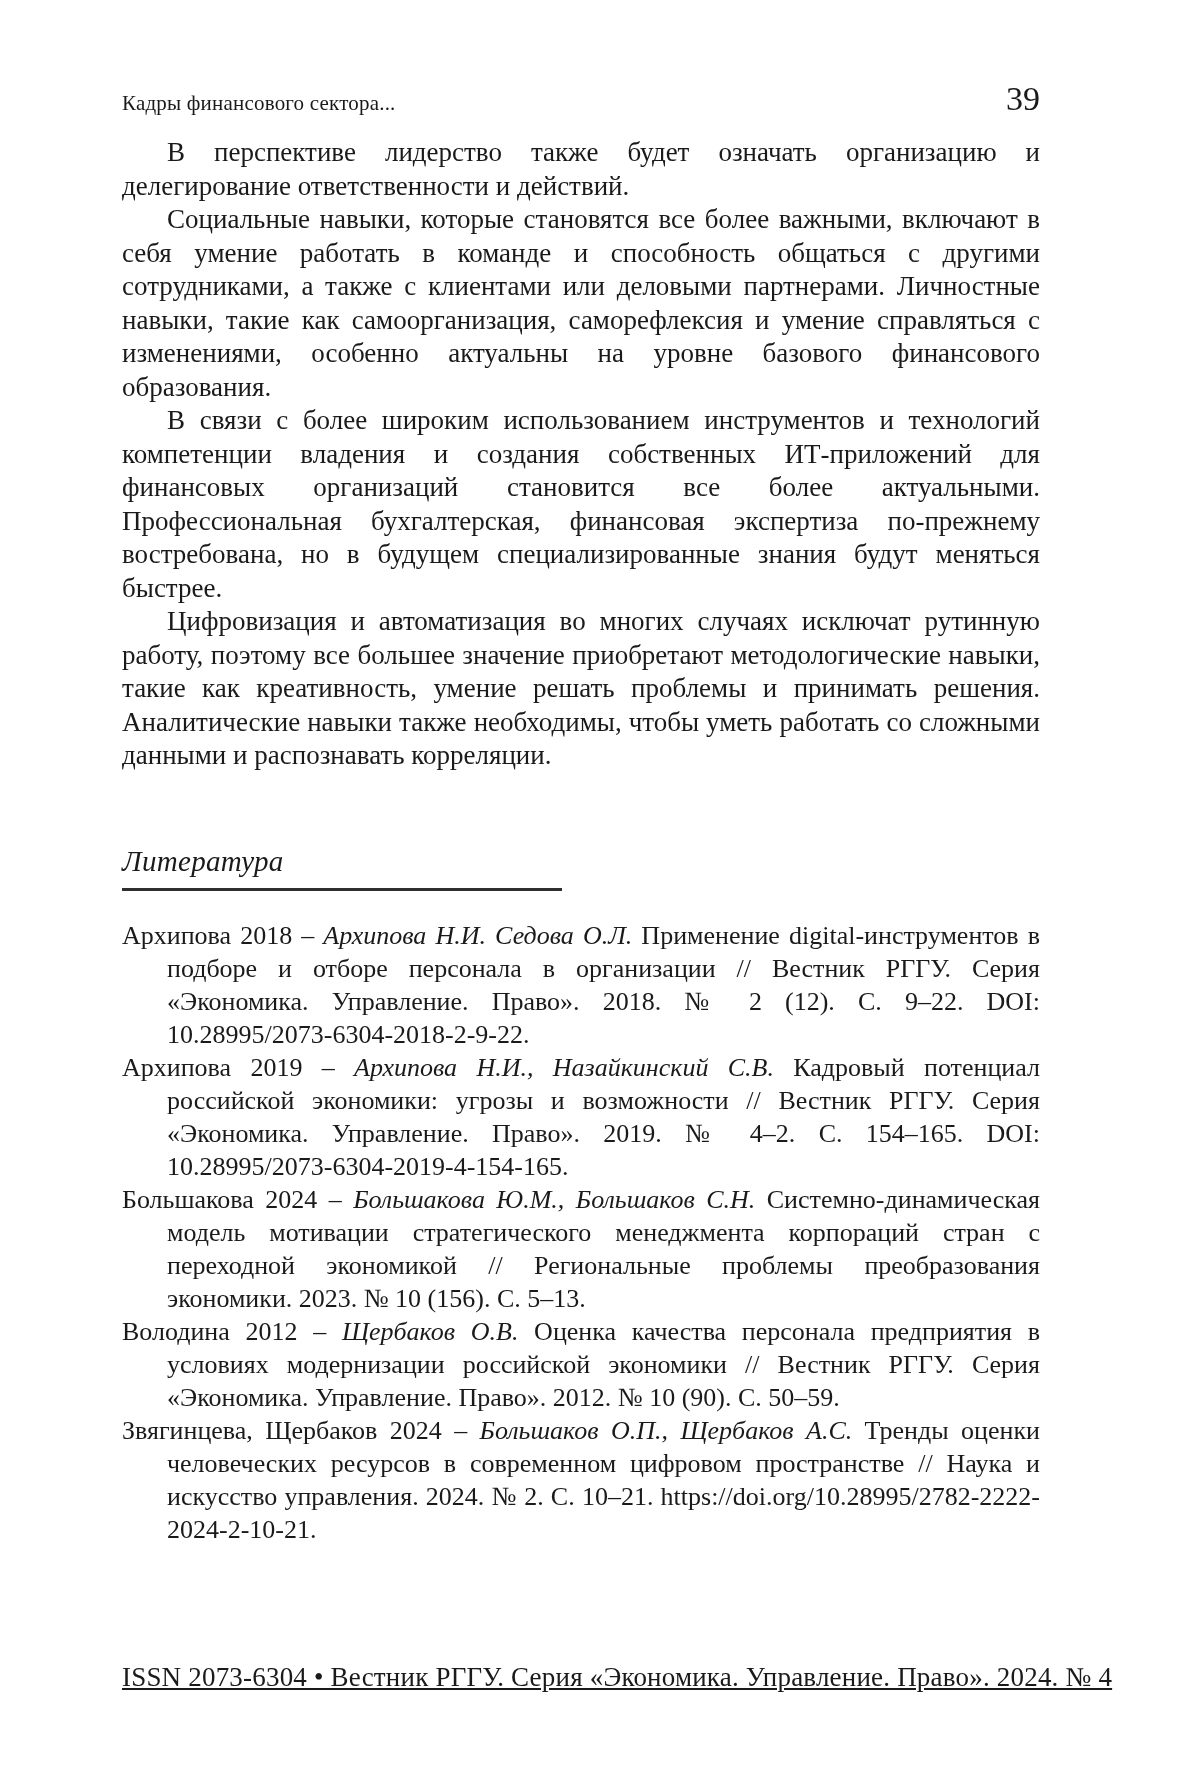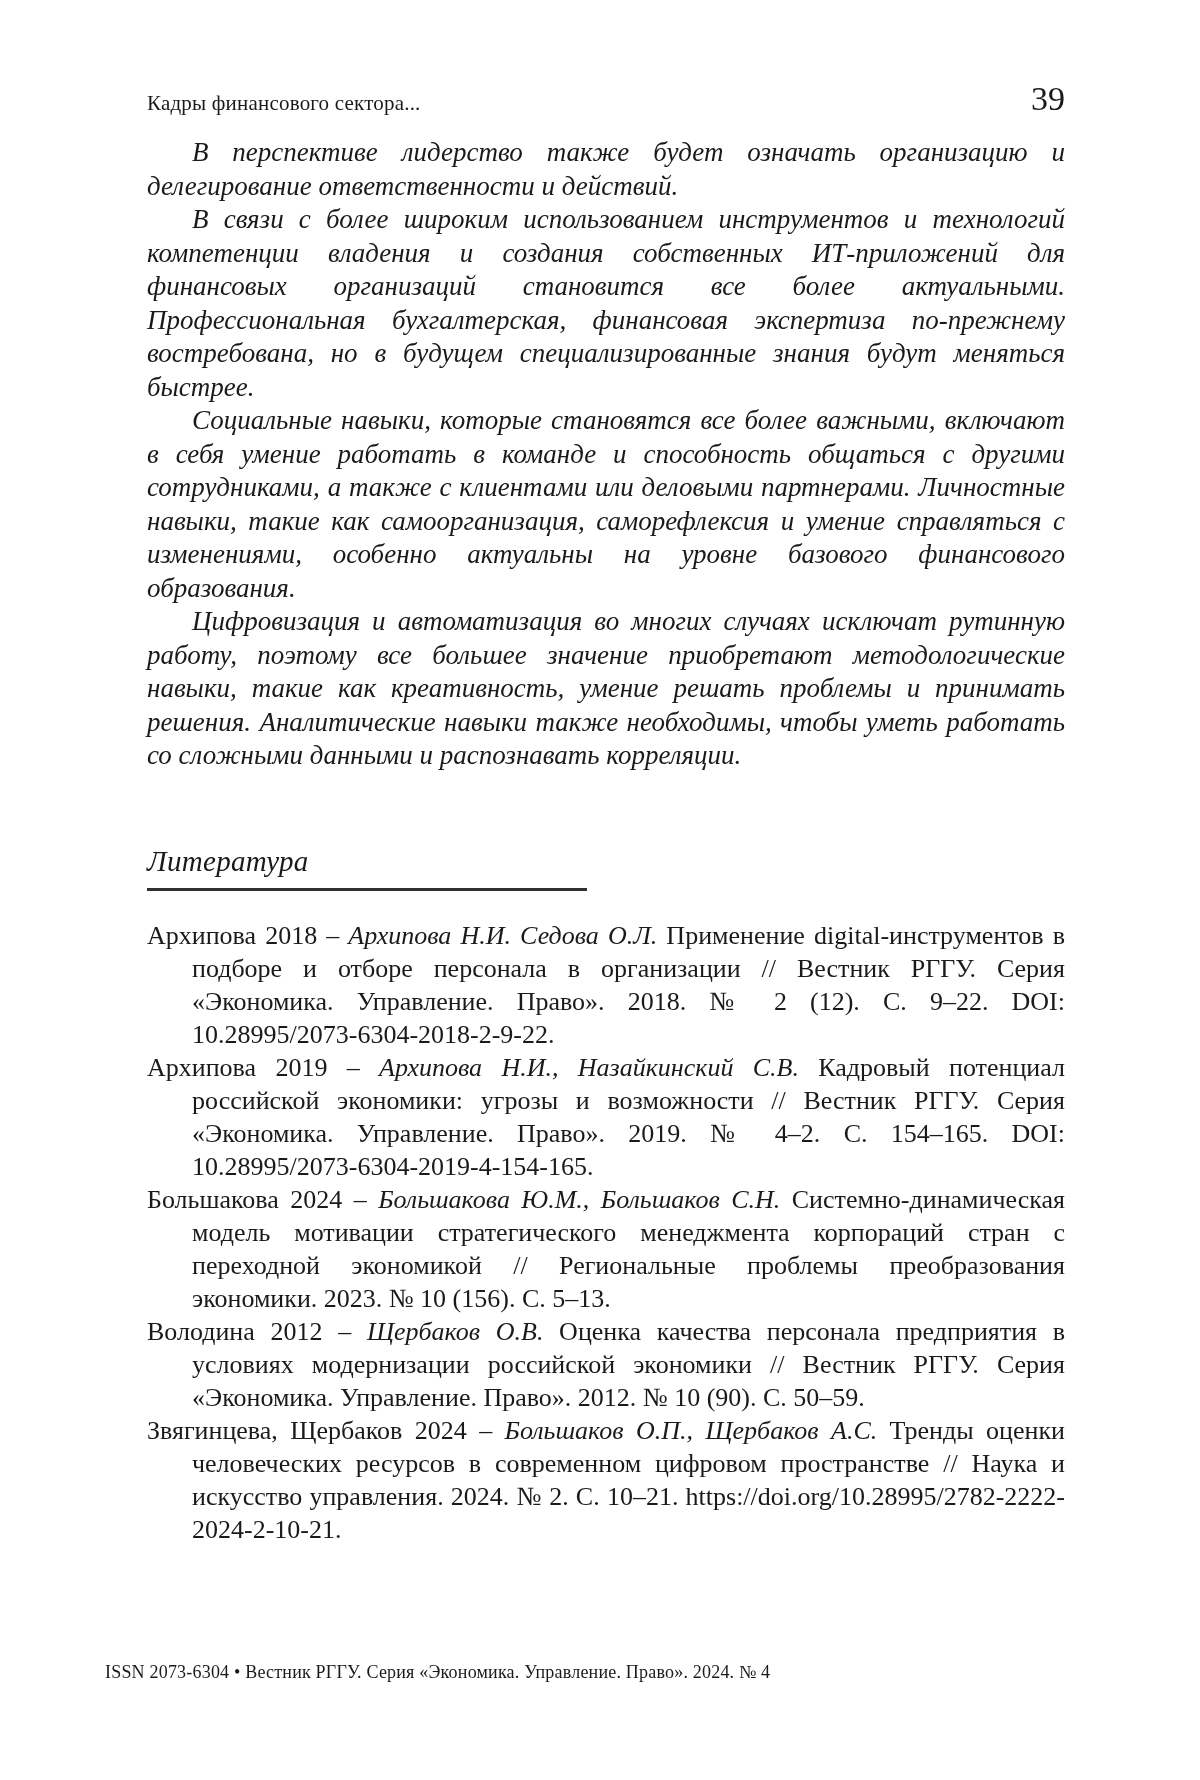--- a/index.html
+++ b/index.html
@@ -15,21 +15,20 @@
     color: #1a1a1a;
     font-family: "Liberation Serif", "DejaVu Serif", serif;
     overflow: hidden;
     box-sizing: border-box;
   }
   .content {
     position: absolute;
     left: 122px;
     top: 0;
     width: 918px;
-    margin-left: 25px;
   }
   .running-header {
     display: flex;
     justify-content: space-between;
     align-items: baseline;
     margin-top: 80px;
   }
   .running-title {
     font-size: 21px;
     letter-spacing: 0.2px;
@@ -40,21 +39,20 @@
   .body-text {
     margin-top: 18px;
   }
   .body-text p {
     margin: 0;
     font-size: 27px;
     line-height: 33.5px;
     text-align: justify;
     text-indent: 45px;
     hyphens: auto;
-    font-style: italic;
     -webkit-hyphens: auto;
   }
   .section-heading {
     margin: 0;
     margin-top: 72px;
     font-size: 29px;
     font-style: italic;
     font-weight: normal;
     letter-spacing: 0.3px;
   }
@@ -74,43 +72,44 @@
     text-align: justify;
     padding-left: 45px;
     text-indent: -45px;
     hyphens: auto;
     -webkit-hyphens: auto;
   }
   .reference-entry em {
   }
   .page-footer {
     position: absolute;
-    left: 105px;
+    left: 122px;
     top: 1662px;
     width: 918px;
-    font-size: 18px;
+    font-size: 27px;
     letter-spacing: 0.2px;
     white-space: nowrap;
+    text-decoration: underline;
   }
 </style>
 </head>
 <body>
 
 <div class="page">
   <div class="content">
 
     <div class="running-header">
       <span class="running-title">Кадры финансового сектора...</span>
       <span class="page-number">39</span>
     </div>
 
     <div class="body-text">
       <p>В перспективе лидерство также будет означать организацию и делегирование ответственности и действий.</p>
+      <p>Социальные навыки, которые становятся все более важными, включают в себя умение работать в команде и способность общаться с другими сотрудниками, а также с клиентами или деловыми партнерами. Личностные навыки, такие как самоорганизация, саморефлексия и умение справляться с изменениями, особенно актуальны на уровне базового финансового образования.</p>
       <p>В связи с более широким использованием инструментов и технологий компетенции владения и создания собственных ИТ-приложений для финансовых организаций становится все более актуальными. Профессиональная бухгалтерская, финансовая экспертиза по-прежнему востребована, но в будущем специализированные знания будут меняться быстрее.</p>
-      <p>Социальные навыки, которые становятся все более важными, включают в себя умение работать в команде и способность общаться с другими сотрудниками, а также с клиентами или деловыми партнерами. Личностные навыки, такие как самоорганизация, саморефлексия и умение справляться с изменениями, особенно актуальны на уровне базового финансового образования.</p>
       <p>Цифровизация и автоматизация во многих случаях исключат рутинную работу, поэтому все большее значение приобретают методологические навыки, такие как креативность, умение решать проблемы и принимать решения. Аналитические навыки также необходимы, чтобы уметь работать со сложными данными и распознавать корреляции.</p>
     </div>
 
     <h2 class="section-heading">Литература</h2>
     <hr class="section-rule">
 
     <div class="references">
       <p class="reference-entry"><span>Архипова 2018 – </span><em>Архипова Н.И. Седова О.Л.</em><span> Применение digital-инструментов в подборе и отборе персонала в организации // Вестник РГГУ. Серия «Экономика. Управление. Право». 2018. № 2 (12). С. 9–22. DOI: 10.28995/2073-6304-2018-2-9-22.</span></p>
       <p class="reference-entry"><span>Архипова 2019 – </span><em>Архипова Н.И., Назайкинский С.В.</em><span> Кадровый потенциал российской экономики: угрозы и возможности // Вестник РГГУ. Серия «Экономика. Управление. Право». 2019. № 4–2. С. 154–165. DOI: 10.28995/2073-6304-2019-4-154-165.</span></p>
       <p class="reference-entry"><span>Большакова 2024 – </span><em>Большакова Ю.М., Большаков С.Н.</em><span> Системно-динамическая модель мотивации стратегического менеджмента корпораций стран с переходной экономикой // Региональные проблемы преобразования экономики. 2023. № 10 (156). С. 5–13.</span></p>

